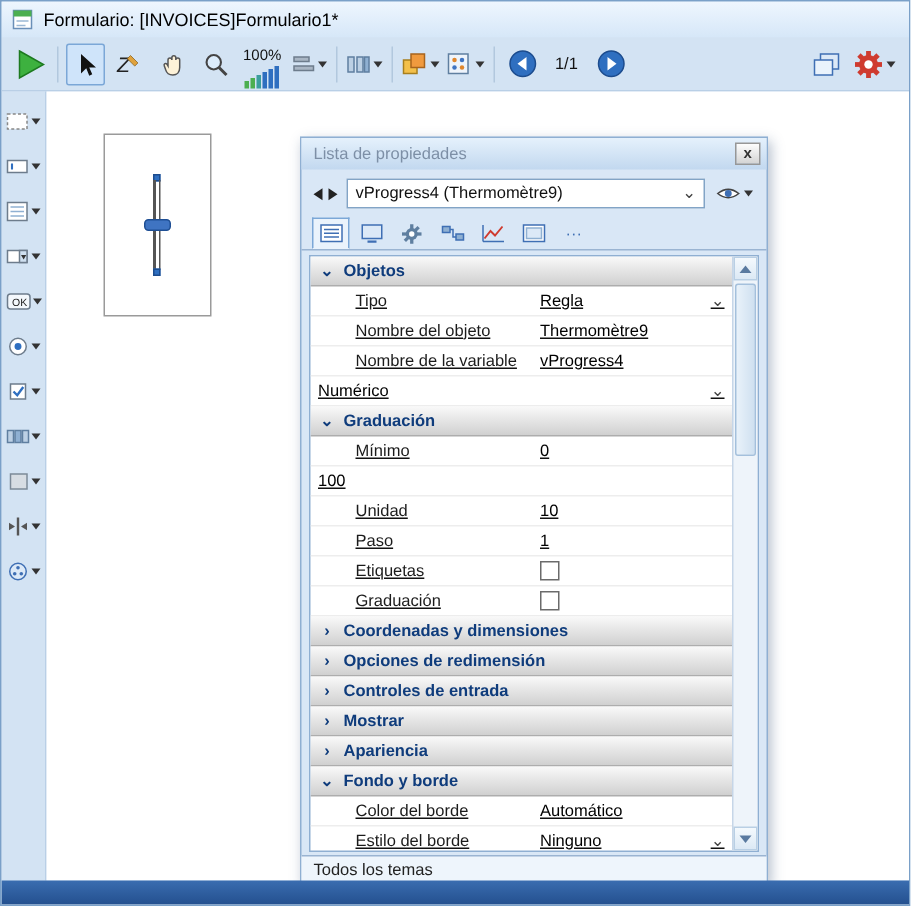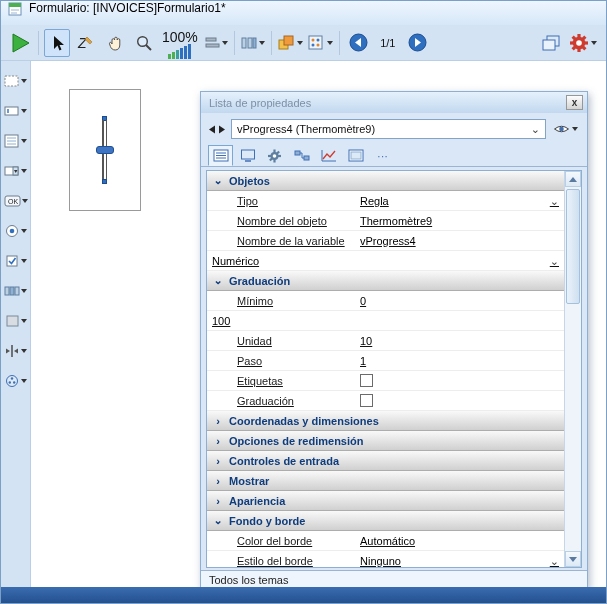--- a/index.html
+++ b/index.html
@@ -3,36 +3,36 @@
 <meta charset="utf-8">
 <style>
   * { box-sizing: border-box; }
   html,body { margin:0; padding:0; background:#fff; }
   .window {
     position:relative; width:607px; height:604px;
     background:#d3e3f3; border:1px solid #7aa0c8; overflow:hidden;
     font-family:"Liberation Sans", sans-serif; font-size:11px; color:#111;
   }
   
-  .titlebar { height:24px; display:flex; gap:6px; padding:0 6px;
+  .titlebar { height:24px; display:flex; align-items:center; gap:6px; padding:0 6px;
     background:linear-gradient(#eef6fe,#d6e7f8); }
   .titlebar .title { font-size:12px; color:#000; white-space:nowrap; }
   
   .toolbar { position:absolute; top:24px; left:0; right:0; height:36px;
     display:flex; align-items:center; gap:3px; padding:0 6px;
     border-bottom:1px solid #b9cfe6; background:#d3e3f3; }
   .tbtn { height:28px; min-width:26px; display:flex; align-items:center; justify-content:center;
     gap:2px; border:1px solid transparent; border-radius:2px; }
   .tbtn.selected { background:#cfe4fa; border-color:#7ba7d7; }
   .sep { width:1px; height:24px; background:#b2c8de; margin:0 2px; flex:none; }
   .darr { width:0; height:0; border-left:3px solid transparent; border-right:3px solid transparent;
     border-top:4px solid #333; flex:none; }
   .zoomwidget { display:flex; flex-direction:column; align-items:center; justify-content:flex-end;
     height:32px; padding:0 2px; }
-  .zoomwidget .zlabel { font-size:14px; line-height:11px; color:#111; }
+  .zoomwidget .zlabel { font-size:10px; line-height:11px; color:#111; }
   .zoombars { display:flex; align-items:flex-end; gap:1px; height:16px; }
   .zoombars span { width:3px; display:block; }
   .zoombars span:nth-child(1){height:5px;background:#4caf50;}
   .zoombars span:nth-child(2){height:7px;background:#4caf50;}
   .zoombars span:nth-child(3){height:9px;background:#3b9e9e;}
   .zoombars span:nth-child(4){height:11px;background:#2f6fc0;}
   .zoombars span:nth-child(5){height:13px;background:#2f6fc0;}
   .zoombars span:nth-child(6){height:15px;background:#2f6fc0;}
   .navgroup { display:flex; align-items:center; gap:8px; margin:0 4px; }
   .pageind { font-size:11px; color:#111; min-width:24px; text-align:center; }
@@ -51,21 +51,21 @@
   .track .l2 { position:absolute; right:0; top:0; bottom:0; width:1.5px; background:#555; }
   .sliderhandle { position:absolute; left:50%; top:56px; width:18px; height:8px; margin-left:-9px;
     background:#3f74c2; border:1px solid #1f4f94; border-radius:3px; }
   .selhandle { position:absolute; width:5px; height:5px; background:#2f6fc0; border:1px solid #1c4c8e; }
   .selhandle.top { left:50%; margin-left:-3px; top:26px; }
   .selhandle.bottom { left:50%; margin-left:-3px; bottom:26px; }
   
   .bottomstrip { position:absolute; left:0; right:0; bottom:0; height:16px;
     background:linear-gradient(#3a6db0,#24508f); }
   
-  .panel { position:absolute; left:199px; top:90px; width:388px; height:498px;
+  .panel { position:absolute; left:199px; top:90px; width:312px; height:498px;
     background:#d9e7f6; border:1px solid #8fafd2; box-shadow:2px 3px 8px rgba(40,70,110,.35);
     display:flex; flex-direction:column; }
   .panel-title { height:21px; flex:none; background:linear-gradient(#e5f1fc,#c2d8ef);
     display:flex; align-items:center; padding:0 4px 0 8px; color:#7d8fa6; }
   .closebtn { width:17px; height:15px; margin-left:auto;
     background:linear-gradient(#fdfdfd,#d4d4d4); border:1px solid #979797;
     display:flex; align-items:center; justify-content:center;
     font-size:10px; line-height:10px; color:#333; font-weight:bold; }
   .selector-row { flex:none; display:flex; align-items:center; gap:5px; padding:6px 7px 3px 7px; }
   .prevnext { display:flex; align-items:center; gap:2px; font-size:9px; color:#222; }

